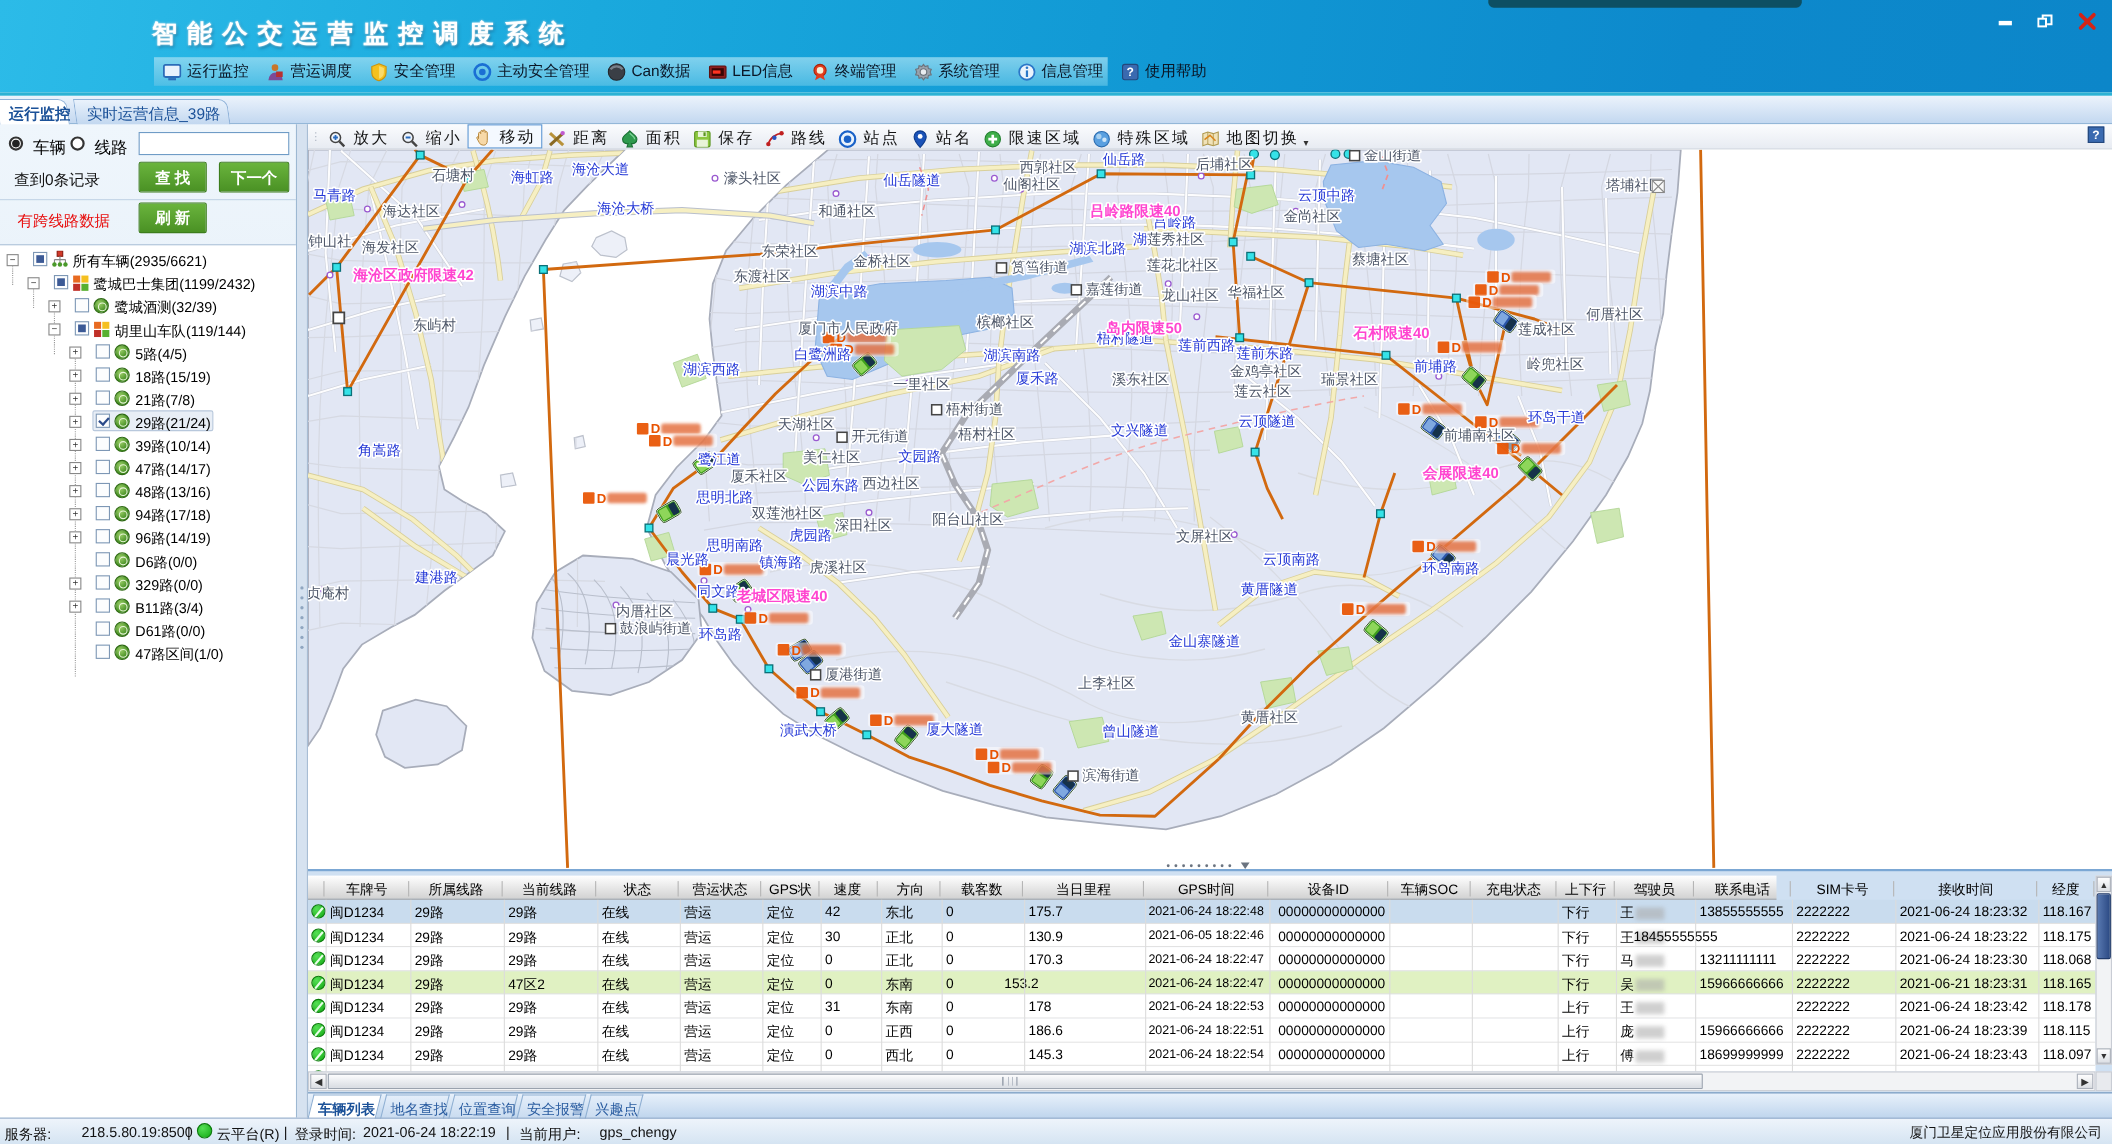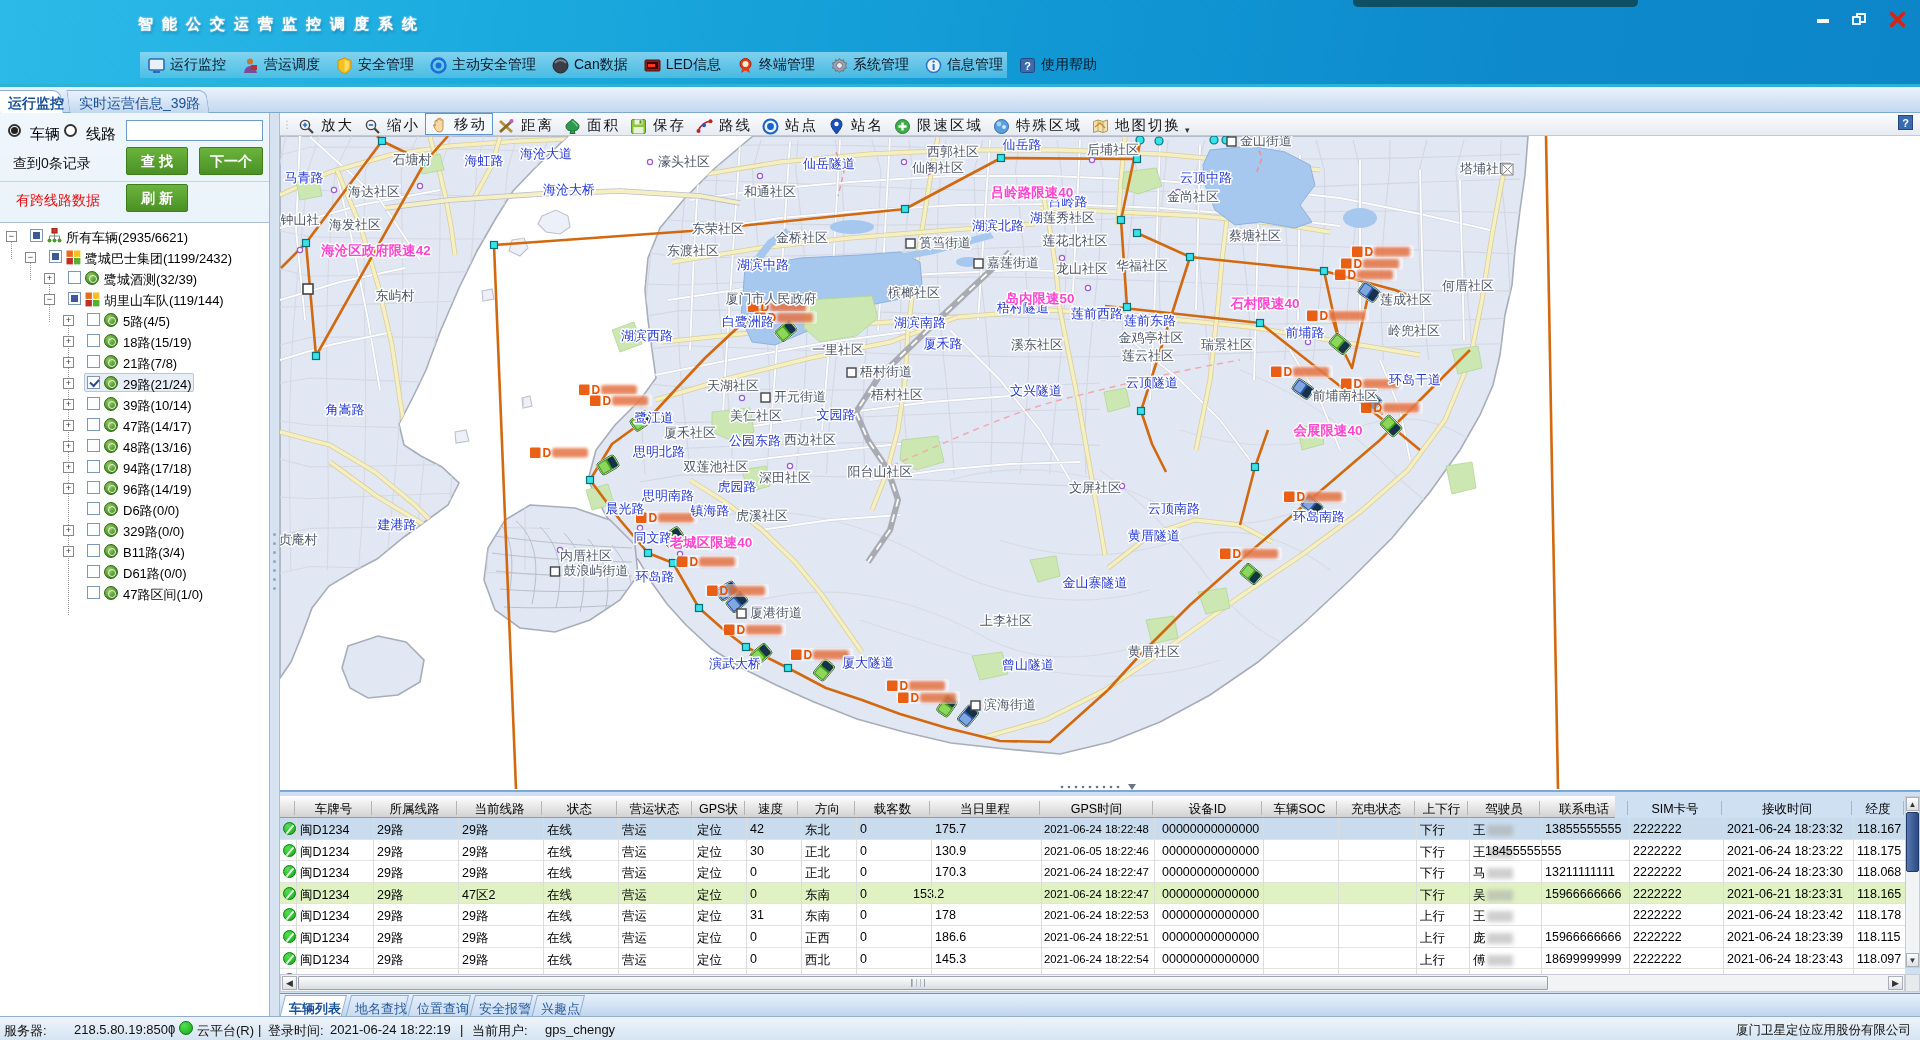--- a/index.html
+++ b/index.html
@@ -1,20 +1,20 @@
 <!DOCTYPE html>
 <html><head><meta charset="utf-8">
 <style>
 *{margin:0;padding:0;box-sizing:border-box}
 html,body{width:1920px;height:1040px;overflow:hidden;font-family:"Liberation Sans",sans-serif;background:#fff;position:relative}
 .abs{position:absolute}
 
 #titlebar{left:0;top:0;width:1920px;height:84px;background:linear-gradient(100deg,#2cbbe8 0%,#1aa9dd 28%,#1198d4 55%,#0d89cc 80%,#0c86c9 100%)}
 #darkstrip{left:1353px;top:0;width:285px;height:7px;background:#0d4f63;border-radius:0 0 5px 5px}
-#apptitle{left:138px;top:15px;font-size:15px;font-weight:bold;color:#fff;letter-spacing:9px;text-shadow:0 0 2px rgba(255,255,255,.95),1px 2px 3px rgba(0,40,80,.45)}
+#apptitle{left:138px;top:15px;font-size:23px;font-weight:bold;color:#fff;letter-spacing:9px;text-shadow:0 0 2px rgba(255,255,255,.95),1px 2px 3px rgba(0,40,80,.45)}
 #menubar{left:140px;top:52px;width:867px;height:26px;background:linear-gradient(#9adcf2cc,#5cc2e6b8);display:flex;align-items:center}
 .mi{display:flex;align-items:center;height:26px;padding:0 8px;font-size:14px;color:#0a1626;white-space:nowrap}
 .mi .ic{width:17px;height:17px;margin-right:5px;display:inline-block;position:relative}
 #winbtns{right:14px;top:11px;display:flex;gap:22px;align-items:center}
 
 #tabstrip{left:0;top:84px;width:1920px;height:29px;background:linear-gradient(#ecf3fc,#c3d8f0);border-top:3px solid #2cb2d4;border-bottom:1px solid #7da7cf}
 .tab1{position:absolute;left:0px;top:3px;width:64px;height:26px;background:#fff;border:1px solid #8fb2d8;border-bottom:none;border-radius:0 8px 0 0;transform:skewX(8deg);transform-origin:bottom left}
 .tab1t{position:absolute;left:8px;top:8px;font-size:14px;font-weight:bold;color:#1b5198}
 .tab2{position:absolute;left:70px;top:3px;width:140px;height:26px;background:linear-gradient(#e9f2fc,#bdd4ee);border:1px solid #8fb2d8;border-bottom:none;border-radius:0 8px 0 0;transform:skewX(8deg);transform-origin:bottom left}
 .tab2t{position:absolute;left:79px;top:8px;font-size:14px;color:#1b5198}

